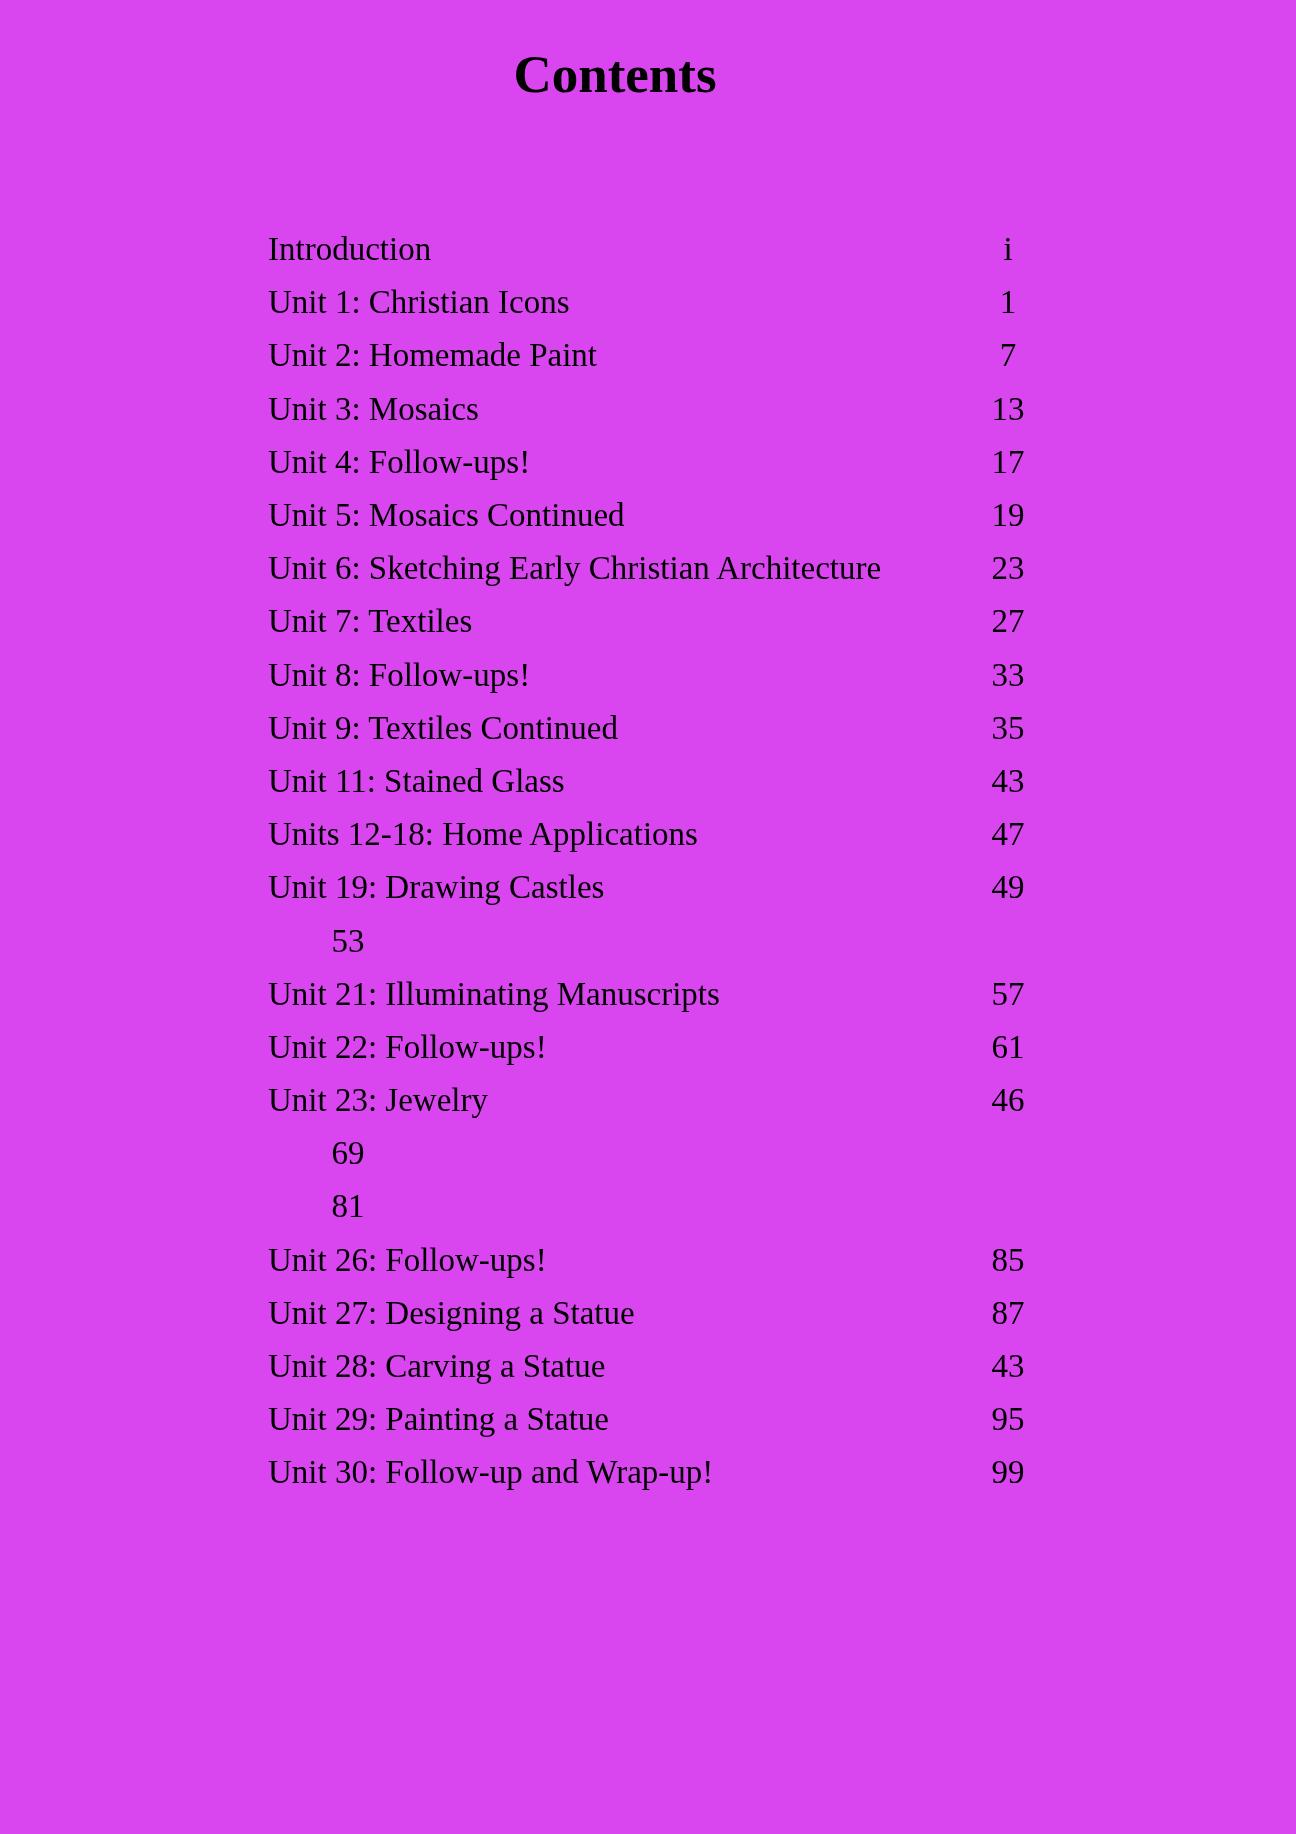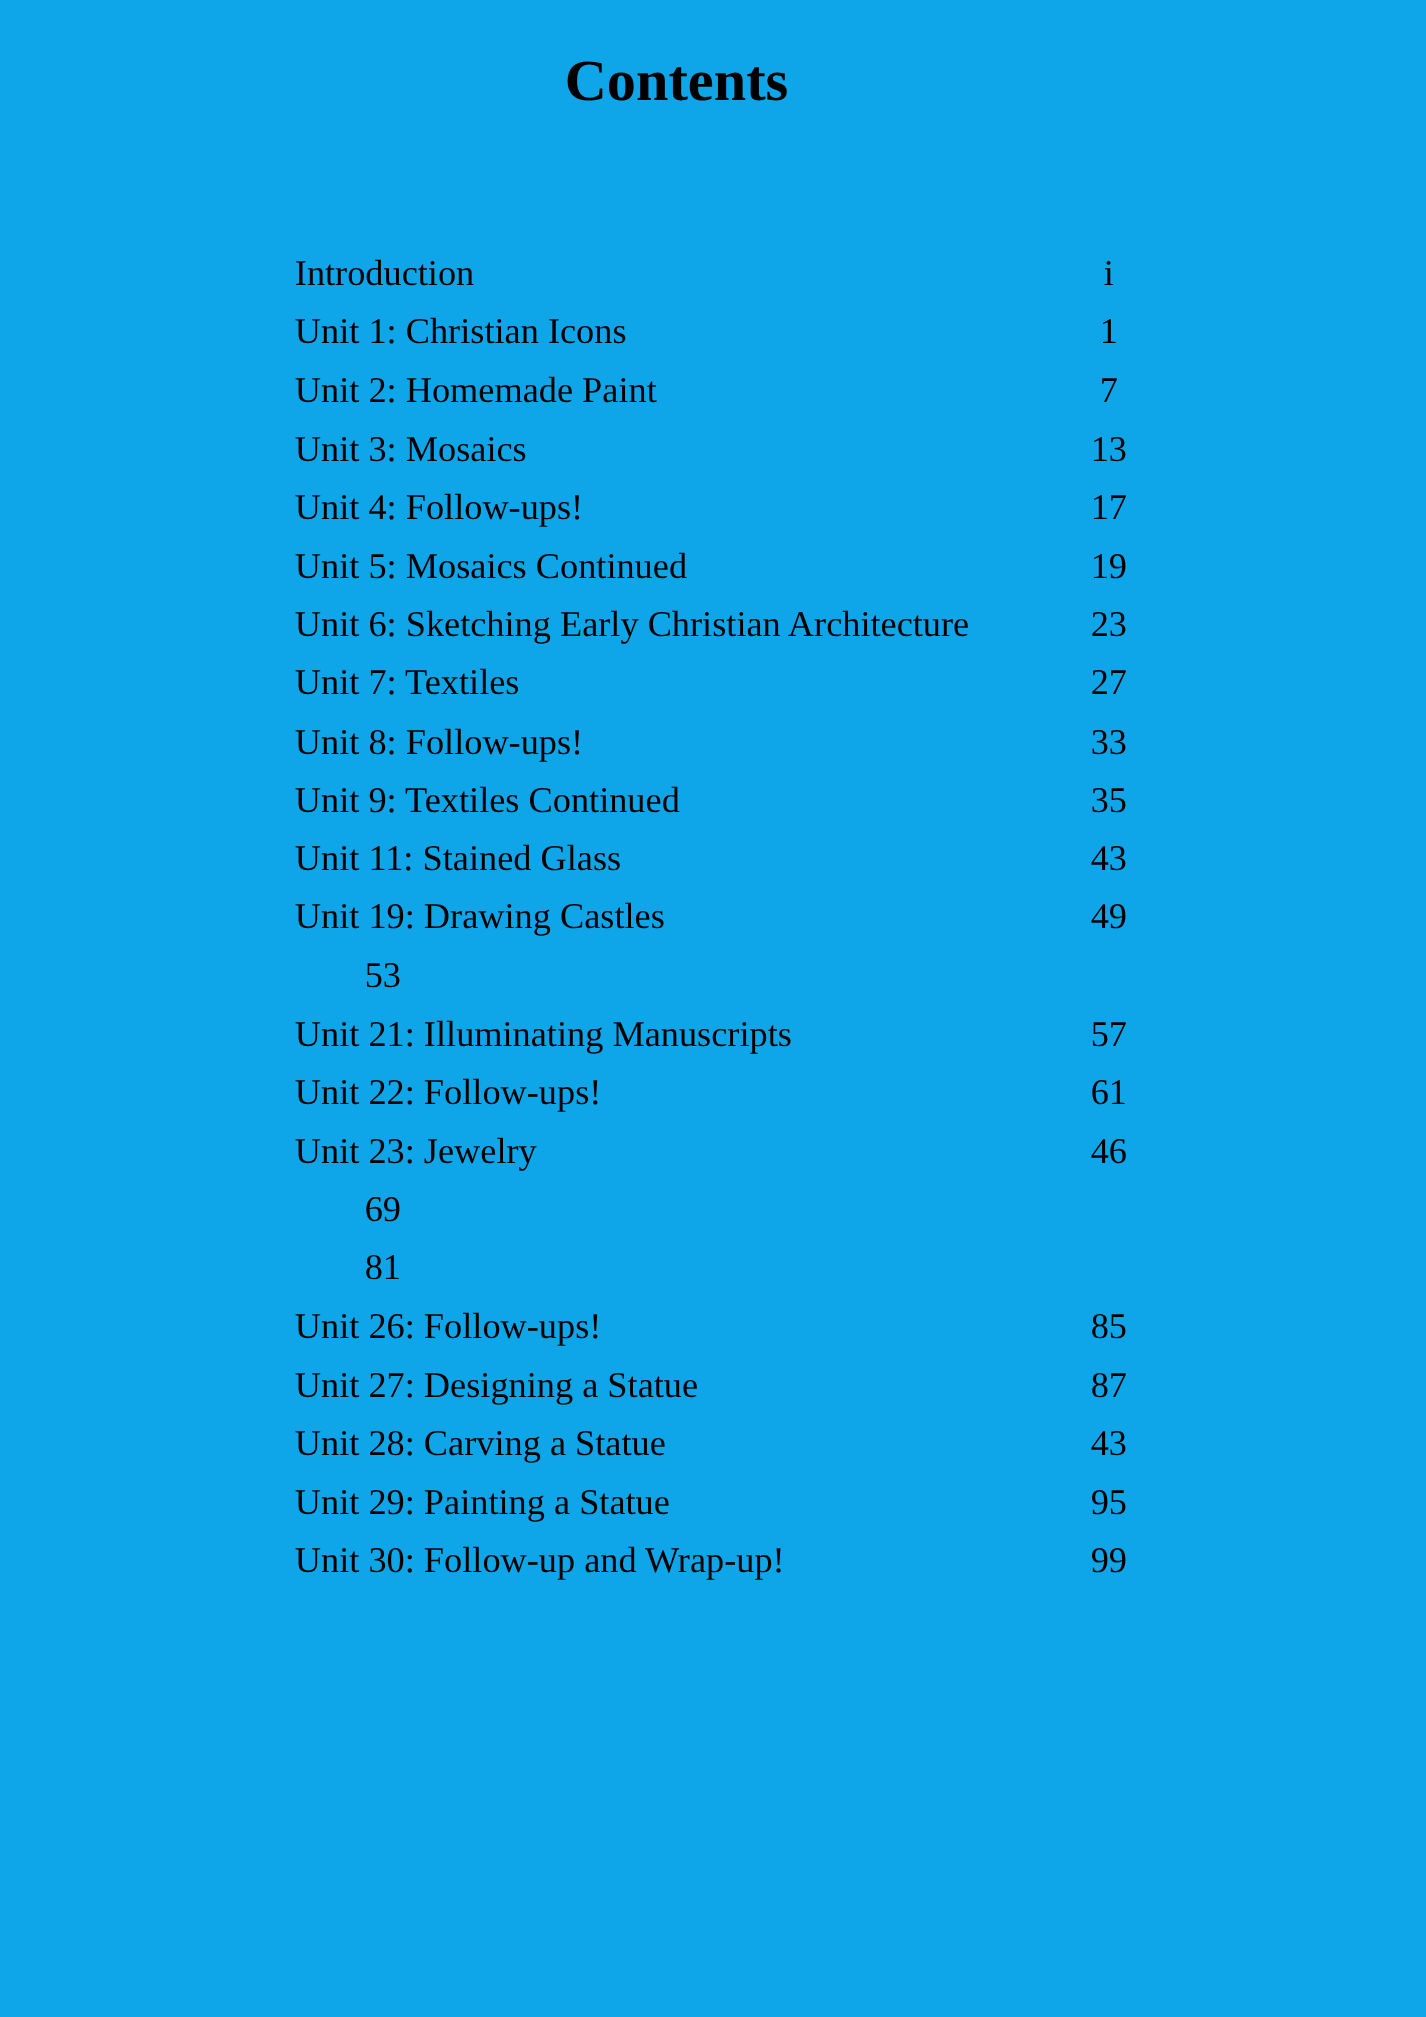--- a/index.html
+++ b/index.html
@@ -4,21 +4,21 @@
 <style>
   html, body {
     margin: 0;
     padding: 0;
     background: #ffffff;
   }
   .page {
     position: relative;
     width: 1296px;
     height: 1834px;
-    background: #0ea5e9;
+    background: #d946ef;
     color: #000000;
     font-family: "Liberation Serif", serif;
     overflow: hidden;
   }
   .title {
     position: absolute;
     top: 48px;
     left: 0;
     width: 1230px;          
     margin: 0;
@@ -111,20 +111,24 @@
     <span class="label">Unit 9: Textiles Continued</span>
     <span class="pagenum">35</span>
   </div>
 
 
   <div class="row">
     <span class="label">Unit 11: Stained Glass</span>
     <span class="pagenum">43</span>
   </div>
 
+  <div class="row">
+    <span class="label">Units 12-18: Home Applications</span>
+    <span class="pagenum">47</span>
+  </div>
 
   <div class="row">
     <span class="label">Unit 19: Drawing Castles</span>
     <span class="pagenum">49</span>
   </div>
 
   <div class="row">
     <span class="pagenum">53</span>
   </div>
 

